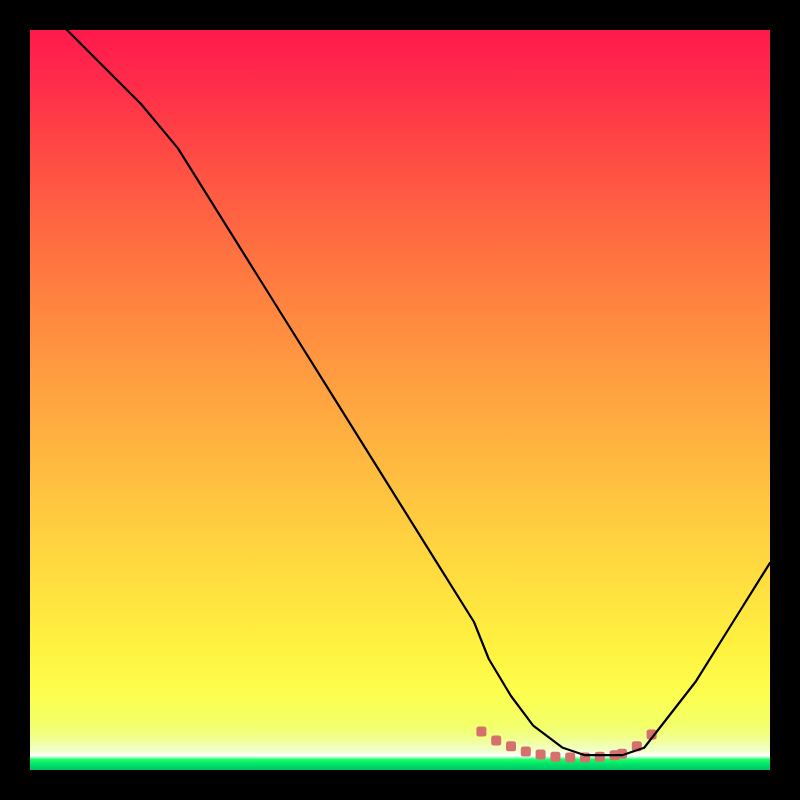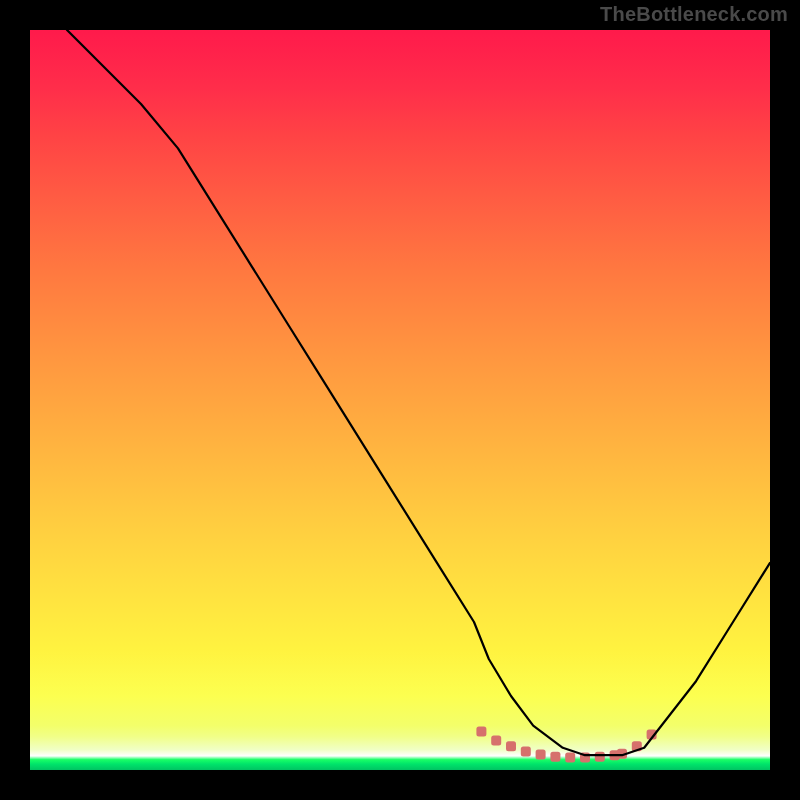--- a/index.html
+++ b/index.html
@@ -64,21 +64,20 @@
     position: absolute;
     inset: 0;
     width: 100%;
     height: 100%;
   }
 </style>
 </head>
 <body>
 
 <div class="frame">
-  <div class="watermark">TheBottleneck.com</div>
 
   <div class="plot-area">
     <div class="gradient"></div>
     <svg class="lines" viewBox="0 0 740 740" preserveAspectRatio="none">
       <g id="markers-group">
           <rect x="446.4" y="696.5" width="10" height="10" rx="2.5" fill="#d6706c"></rect>
           <rect x="461.2" y="705.4" width="10" height="10" rx="2.5" fill="#d6706c"></rect>
           <rect x="476.0" y="711.3" width="10" height="10" rx="2.5" fill="#d6706c"></rect>
           <rect x="490.8" y="716.5" width="10" height="10" rx="2.5" fill="#d6706c"></rect>
           <rect x="505.6" y="719.5" width="10" height="10" rx="2.5" fill="#d6706c"></rect>

